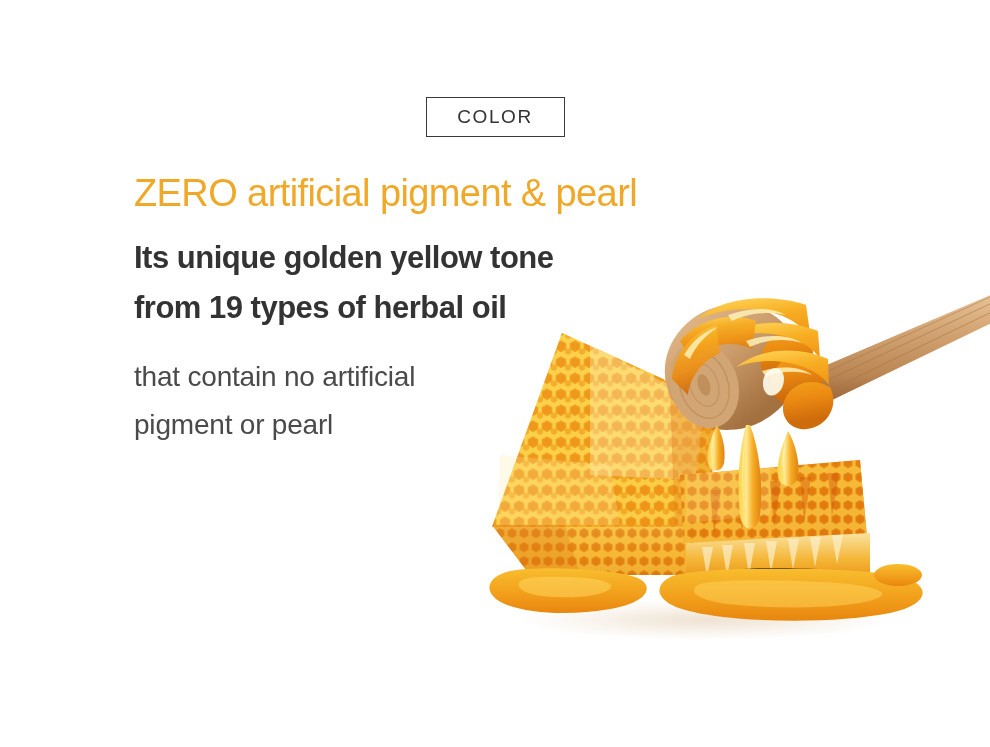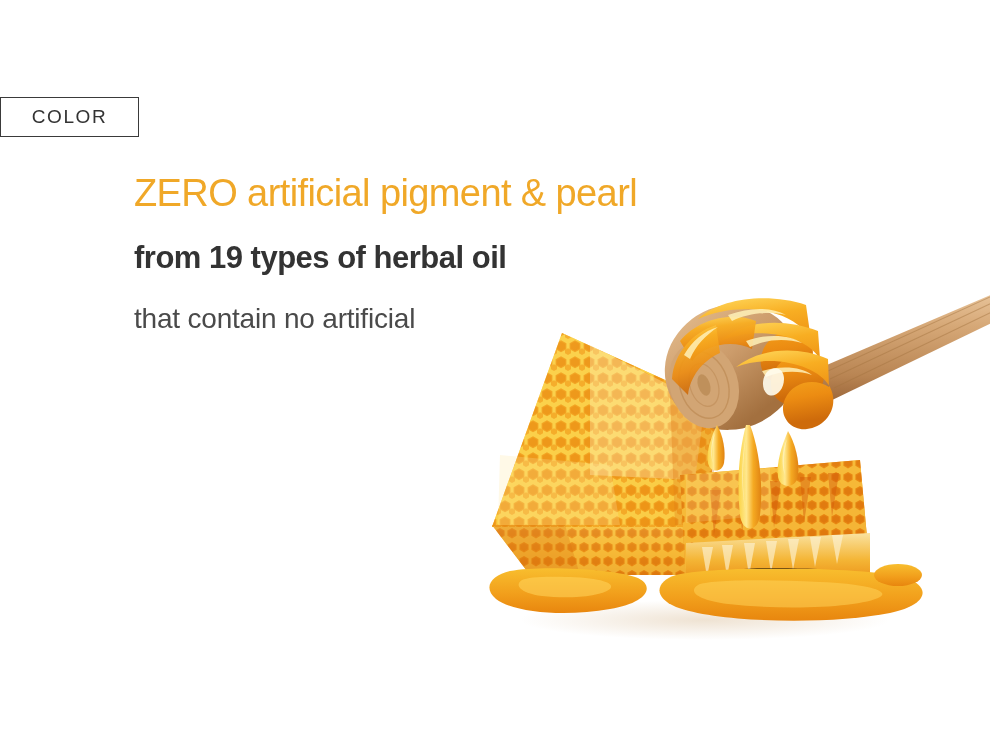--- a/index.html
+++ b/index.html
@@ -7,21 +7,21 @@
   body {
     width:990px; height:747px;
     position:relative; overflow:hidden;
     font-family:"Liberation Sans", sans-serif;
     background:#ffffff;
   }
 
   
   .badge-wrap {
     position:absolute; left:0; top:97px; width:990px;
-    display:flex; justify-content:flex-start;
+    display:flex; justify-content:center;
   }
   .badge {
     border:1.6px solid #3a3a3a;
     padding:9px 30px 10px 30px;
     min-width:139px;
     text-align:center;
     font-size:19px;
     letter-spacing:1.6px;
     color:#333333;
     font-weight:400;
@@ -50,21 +50,21 @@
     white-space:nowrap;
   }
   .sub-light {
     font-size:28px;
     font-weight:300;
     color:#4a4a4a;
     line-height:1.72;
     letter-spacing:-0.2px;
     white-space:nowrap;
   }
-  .sub-light-first { margin-top:12px; }
+  .sub-light-first { margin-top:20px; }
 
   
   .honey-art {
     position:absolute;
     left:470px; top:275px;
     width:530px; height:370px;
     z-index:3;
   }
   .honey-art svg { display:block; width:100%; height:100%; }
 </style>
@@ -73,22 +73,24 @@
 
 <div class="badge-wrap">
   <div class="badge">COLOR</div>
 </div>
 
 <div class="textblock">
 
   <div class="headline">ZERO artificial pigment &amp; pearl</div>
 
   <div class="sub">
+    <div class="sub-strong">Its unique golden yellow tone</div>
     <div class="sub-strong">from 19 types of herbal oil</div>
     <div class="sub-light sub-light-first">that contain no artificial</div>
+    <div class="sub-light">pigment or pearl</div>
   </div>
 
 </div>
 
 <div class="honey-art">
   <svg viewBox="0 0 530 370" xmlns="http://www.w3.org/2000/svg">
     <defs>
 
       <pattern id="combcells" width="14" height="16" patternUnits="userSpaceOnUse">
         <rect width="14" height="16" fill="#FBD14A"></rect>

